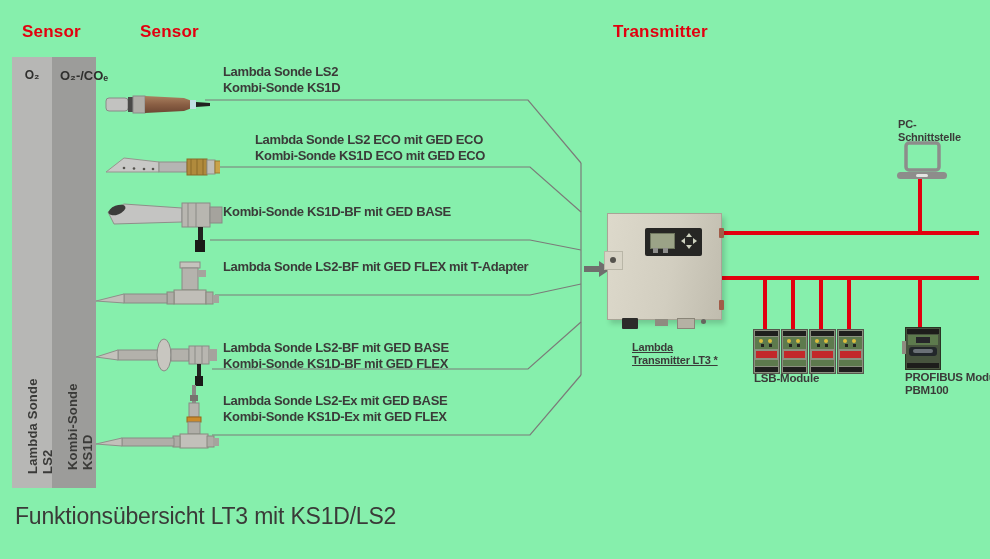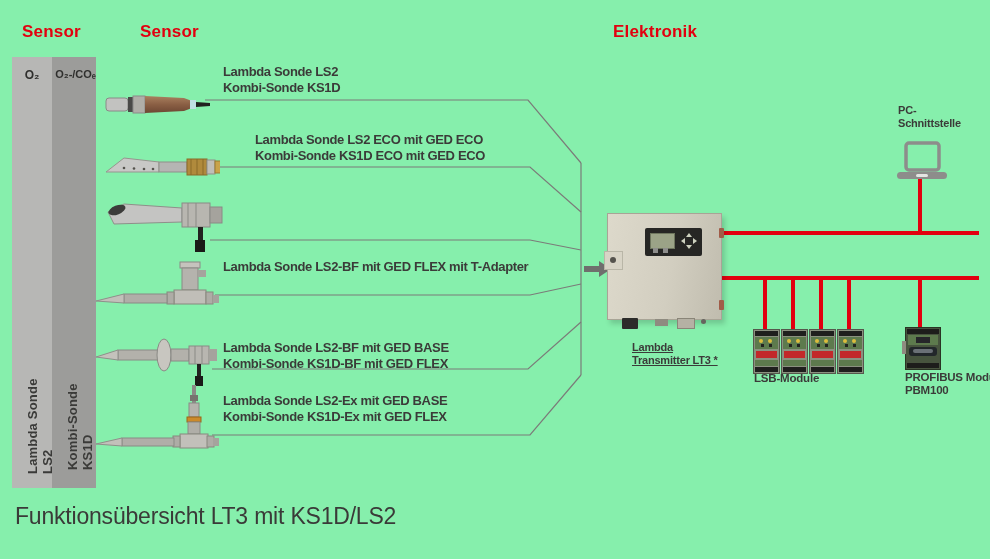--- a/index.html
+++ b/index.html
@@ -76,26 +76,26 @@
       <path d="M765 278 V332"></path>
       <path d="M793 278 V332"></path>
       <path d="M821 278 V332"></path>
       <path d="M849 278 V332"></path>
       <path d="M920 278 V329"></path>
     </g>
   </svg>
 
   <div class="hdr" style="left:22px;top:22px;">Sensor</div>
   <div class="hdr" style="left:140px;top:22px;">Sensor</div>
-  <div class="hdr" style="left:613px;top:22px;">Elektronik</div>
+  <div class="hdr" style="left:613px;top:22px;">Transmitter</div>
 
   <div class="col col-light"></div>
   <div class="col col-dark"></div>
   <div class="colhdr" style="left:12px;width:40px;font-size:12px;">O₂</div>
-  <div class="colhdr" style="left:52px;width:44px;font-size:11px;text-align:right;">O₂-/COₑ</div>
+  <div class="colhdr" style="left:60px;width:44px;font-size:13px;">O₂-/COₑ</div>
   <div class="vlabel" style="left:25px;top:364px;height:110px;">Lambda Sonde LS2</div>
   <div class="vlabel" style="left:65px;top:362px;height:108px;">Kombi-Sonde KS1D</div>
 
   <svg class="abs" style="left:104px;top:90px;" width="112" height="30">
     <defs>
         <linearGradient id="cu" x1="0" y1="0" x2="0" y2="1">
       <stop offset="0" stop-color="#a9805f"></stop>
           <stop offset=".5" stop-color="#8a5f44"></stop>
           <stop offset="1" stop-color="#6d4733"></stop>
     </linearGradient>
@@ -175,20 +175,21 @@
 
   <div class="plabel" style="top:64px;">
     <span>Lambda Sonde LS2</span>
     <span>Kombi-Sonde KS1D</span>
   </div>
   <div class="plabel" style="top:132px;margin-left:32px;">
     <span>Lambda Sonde LS2 ECO mit GED ECO</span>
     <span>Kombi-Sonde KS1D ECO mit GED ECO</span>
   </div>
   <div class="plabel" style="top:204px;">
+    <span>Kombi-Sonde KS1D-BF mit GED BASE</span>
   </div>
   <div class="plabel" style="top:259px;">
     <span>Lambda Sonde LS2-BF mit GED FLEX mit T-Adapter</span>
   </div>
   <div class="plabel" style="top:340px;">
     <span>Lambda Sonde LS2-BF mit GED BASE</span>
     <span>Kombi-Sonde KS1D-BF mit GED FLEX</span>
   </div>
   <div class="plabel" style="top:393px;">
     <span>Lambda Sonde LS2-Ex mit GED BASE</span>
@@ -285,21 +286,21 @@
         <i></i>
       </div>
     <div class="p-bot"></div>
     <div class="p-tab"></div>
   </div>
   <div class="smlabel" style="left:905px;top:371px;font-size:11.5px;">
     <span>PROFIBUS Modul</span>
     <span>PBM100</span>
   </div>
 
-  <div class="smlabel" style="left:898px;top:104px;">
+  <div class="smlabel" style="left:898px;top:118px;">
     <span>PC-</span>
     <span>Schnittstelle</span>
   </div>
   <svg class="abs" style="left:894px;top:141px;" width="55" height="38">
     <rect x="12" y="2" width="33" height="27" rx="3" fill="none" stroke="#8d8d8b" stroke-width="3.5"></rect>
     <rect x="3" y="31" width="50" height="7" rx="3.5" fill="#8d8d8b"></rect>
     <rect x="22" y="33" width="12" height="3" rx="1.5" fill="#e5e5e3"></rect>
   </svg>
 
   <div class="caption">Funktionsübersicht LT3 mit KS1D/LS2</div>

